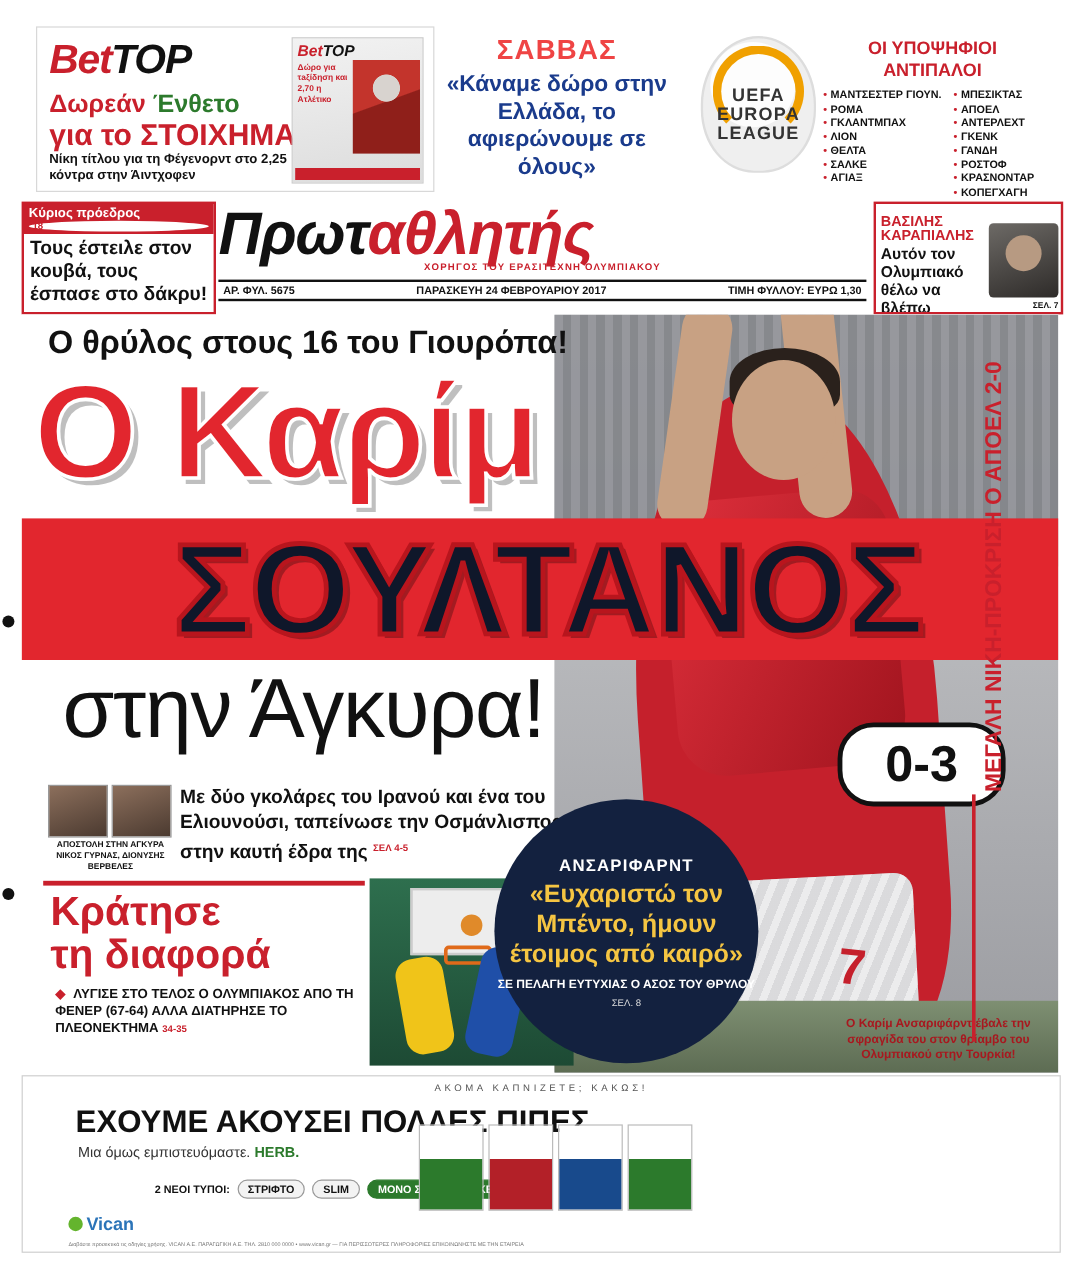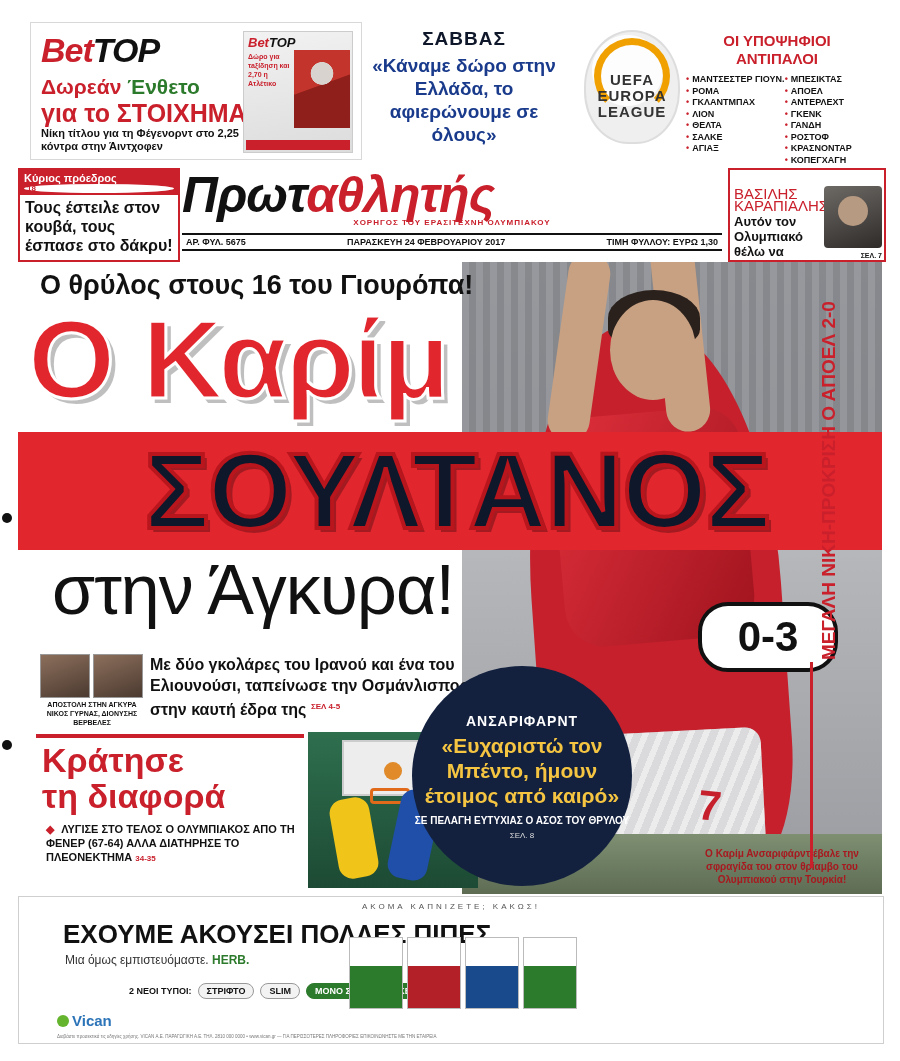--- a/index.html
+++ b/index.html
@@ -25,48 +25,48 @@
   .bettop .thumb{position:absolute;right:8px;top:8px;width:108px;height:120px;background:linear-gradient(170deg,#f2f2f2,#dcdcdc);border:1px solid #ccc;overflow:hidden;}
   .bettop .thumb .tlogo{position:absolute;left:4px;top:3px;font-size:13px;font-weight:bold;font-style:italic;color:#c9202c;}
   .bettop .thumb .tlogo .tb{color:#111;}
   .bettop .thumb .tt{position:absolute;left:4px;top:20px;width:46px;font-size:7px;font-weight:bold;color:#c9202c;line-height:9px;}
   .bettop .thumb .pic{position:absolute;right:2px;top:18px;width:56px;height:78px;background:
      radial-gradient(circle at 50% 30%,#d8d3cf 0 18%,transparent 19%),
      linear-gradient(160deg,#c3342c 0 45%,#8f1f1a 46% 100%);}
   .bettop .thumb .cap{position:absolute;left:2px;bottom:2px;right:2px;height:10px;background:#c9202c;}
 
   .savvas{position:absolute;left:338px;top:0;width:192px;height:136px;background:#fff;}
-  .savvas .nm{text-align:center;font-size:19px;font-weight:bold;color:#0f172a;letter-spacing:1px;margin-top:6px;}
+  .savvas .nm{text-align:center;font-size:23px;font-weight:bold;color:#ef4444;letter-spacing:1px;margin-top:6px;}
   .savvas .q{margin-top:4px;text-align:center;font-size:19px;font-weight:bold;color:#1a3b8c;line-height:23px;}
 
   .uefa{position:absolute;left:536px;top:0;width:304px;height:136px;background:#fff;}
   .uefa .ball{position:absolute;left:18px;top:8px;width:92px;height:110px;border-radius:50% 50% 46% 46%;background:radial-gradient(circle at 45% 35%,#fdfdfd 0 40%,#efefef 41% 100%);border:2px solid #ddd;}
   .uefa .ball .arc{position:absolute;left:50%;top:6px;transform:translateX(-50%);width:62px;height:62px;border-radius:50%;border:7px solid #f0a000;border-bottom-color:transparent;}
   .uefa .ball .txt{position:absolute;left:0;right:0;top:40px;text-align:center;font-size:15px;font-weight:bold;color:#333;line-height:16px;letter-spacing:1px;}
   .uefa .hd{position:absolute;left:124px;top:10px;right:6px;text-align:center;font-size:15px;font-weight:bold;color:#c9202c;line-height:18px;}
-  .uefa .cols{position:absolute;left:120px;top:52px;right:4px;display:flex;}
+  .uefa .cols{position:absolute;left:120px;top:52px;right:4px;display:flex;gap:10px;}
   .uefa .cols ul{list-style:none;margin:0;padding:0;flex:1;}
   .uefa .cols li{font-size:9px;font-weight:bold;color:#111;line-height:11.5px;white-space:nowrap;}
   .uefa .cols li:before{content:"•";color:#c9202c;margin-right:3px;}
 
   
   .mastrow{position:absolute;left:18px;top:168px;width:864px;height:92px;}
   .leftnote{position:absolute;left:0;top:0;width:158px;height:90px;border:2px solid #c9202c;background:#fff;}
   .leftnote .hdr{background:#c9202c;color:#fff;font-size:11px;font-weight:bold;padding:2px 4px;display:flex;justify-content:space-between;flex-direction:column;}
   .leftnote .hdr .pg{background:#fff;color:#c9202c;border-radius:50%;font-size:8px;padding:0 3px;}
   .leftnote .body{padding:3px 5px;font-size:16px;font-weight:bold;color:#111;line-height:19px;}
 
   .masthead{position:absolute;left:164px;top:0;width:540px;height:92px;}
   .masthead .title{font-size:50px;font-weight:bold;font-style:italic;color:#111;letter-spacing:-1px;line-height:54px;}
   .masthead .title .redpart{color:#c9202c;}
   .masthead .sub{text-align:center;font-size:8px;font-weight:bold;color:#c9202c;letter-spacing:1px;margin-top:-4px;}
   .masthead .infobar{display:flex;justify-content:space-between;align-items:center;margin-top:6px;border-top:2px solid #111;border-bottom:2px solid #111;padding:2px 4px;font-size:9px;font-weight:bold;}
 
   .rightnote{position:absolute;left:710px;top:0;width:154px;height:90px;border:2px solid #c9202c;background:#fff;overflow:hidden;}
-  .rightnote .nm{color:#c9202c;font-size:15px;font-weight:normal;line-height:12px;padding:18px 4px 0 4px;}
+  .rightnote .nm{color:#c9202c;font-size:12px;font-weight:bold;line-height:12px;padding:8px 4px 0 4px;}
   .rightnote .tx{font-size:13px;font-weight:bold;line-height:15px;padding:2px 4px;width:92px;}
   .rightnote .face{position:absolute;right:2px;top:16px;width:58px;height:62px;background:linear-gradient(160deg,#6d6a66,#2e2b29);border-radius:4px;}
   .rightnote .face:after{content:"";position:absolute;left:14px;top:10px;width:30px;height:30px;border-radius:50%;background:#b79a82;}
   .rightnote .pg{position:absolute;right:2px;bottom:1px;font-size:7px;font-weight:bold;color:#111;}
 
   
   .hero{position:absolute;left:18px;top:262px;width:864px;height:632px;background:#fff;overflow:hidden;}
   .photo{position:absolute;right:0;top:0;width:420px;height:632px;overflow:hidden;background:linear-gradient(180deg,#cfcfd2 0%,#b9babd 40%,#9a9ba0 100%);}
   .photo .crowd{position:absolute;left:0;top:0;right:0;height:210px;background:
      repeating-linear-gradient(90deg,#8d8f94 0 7px,#7b7d82 7px 14px),

